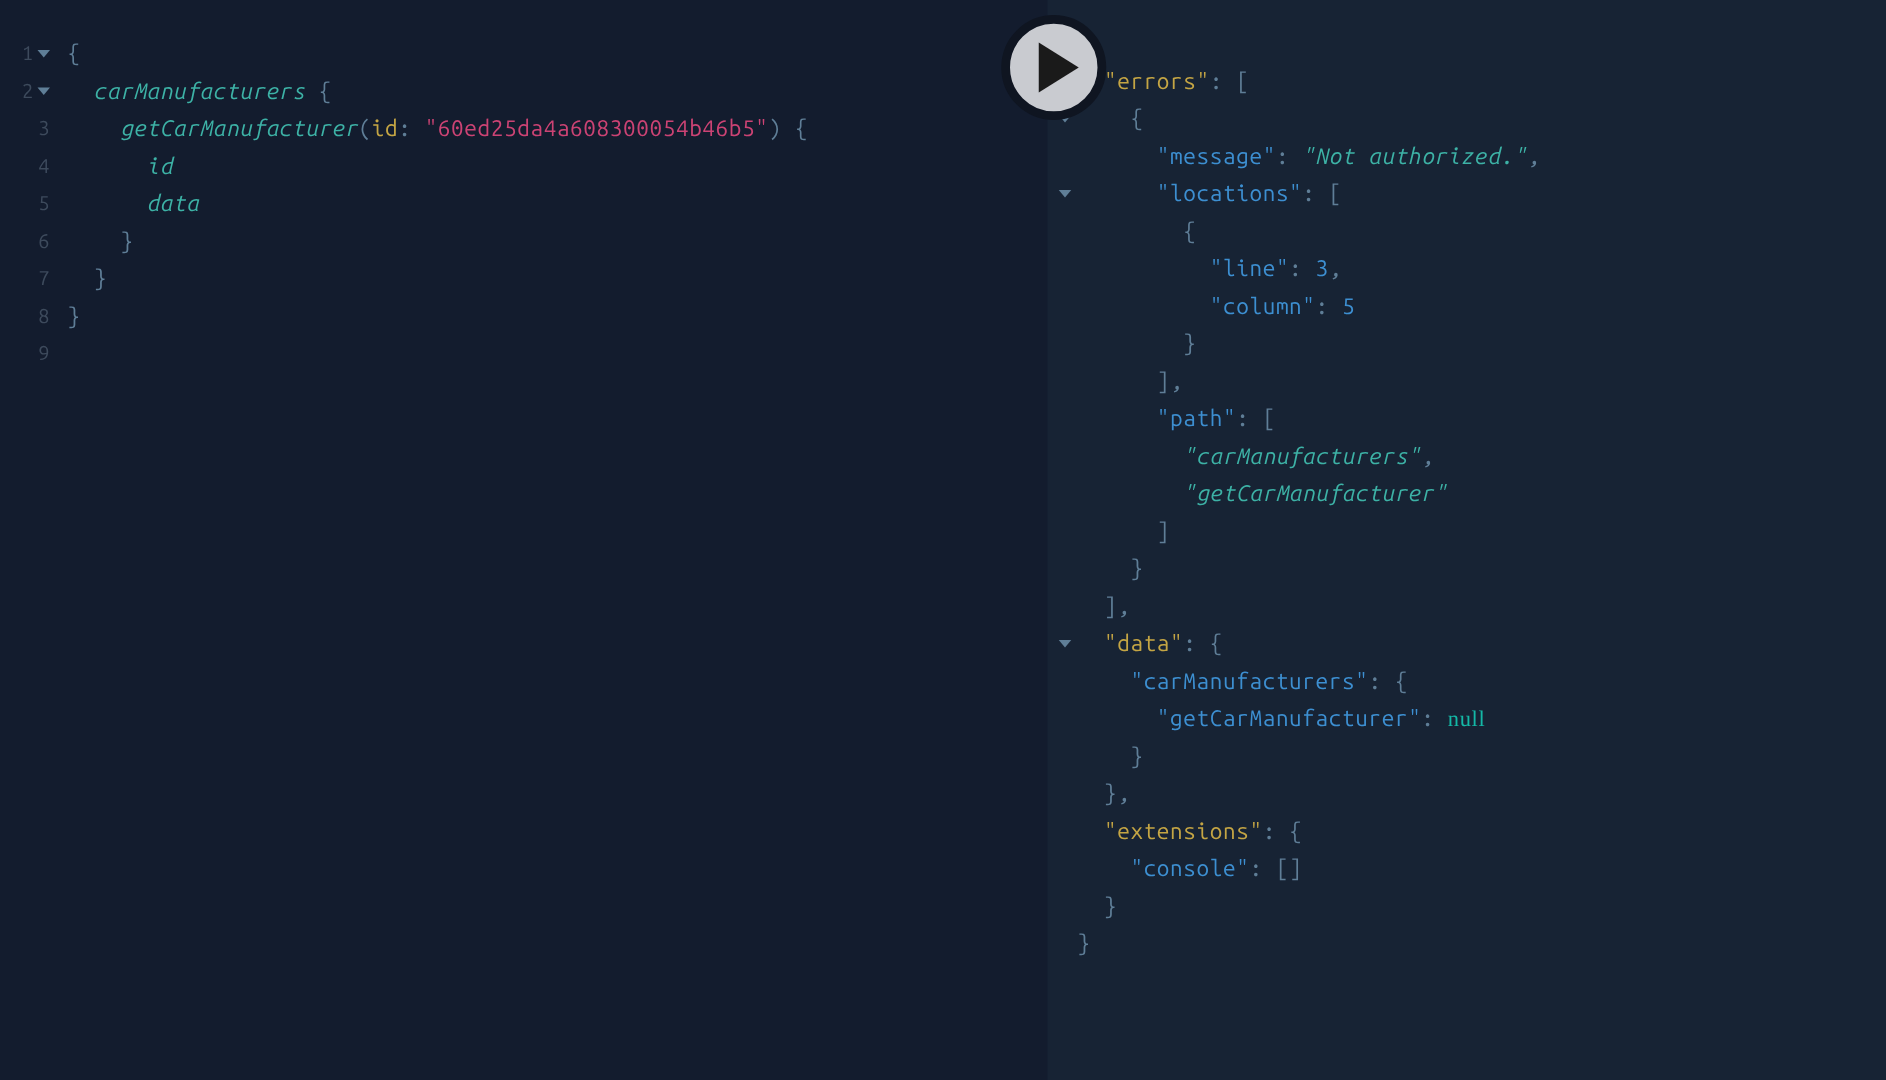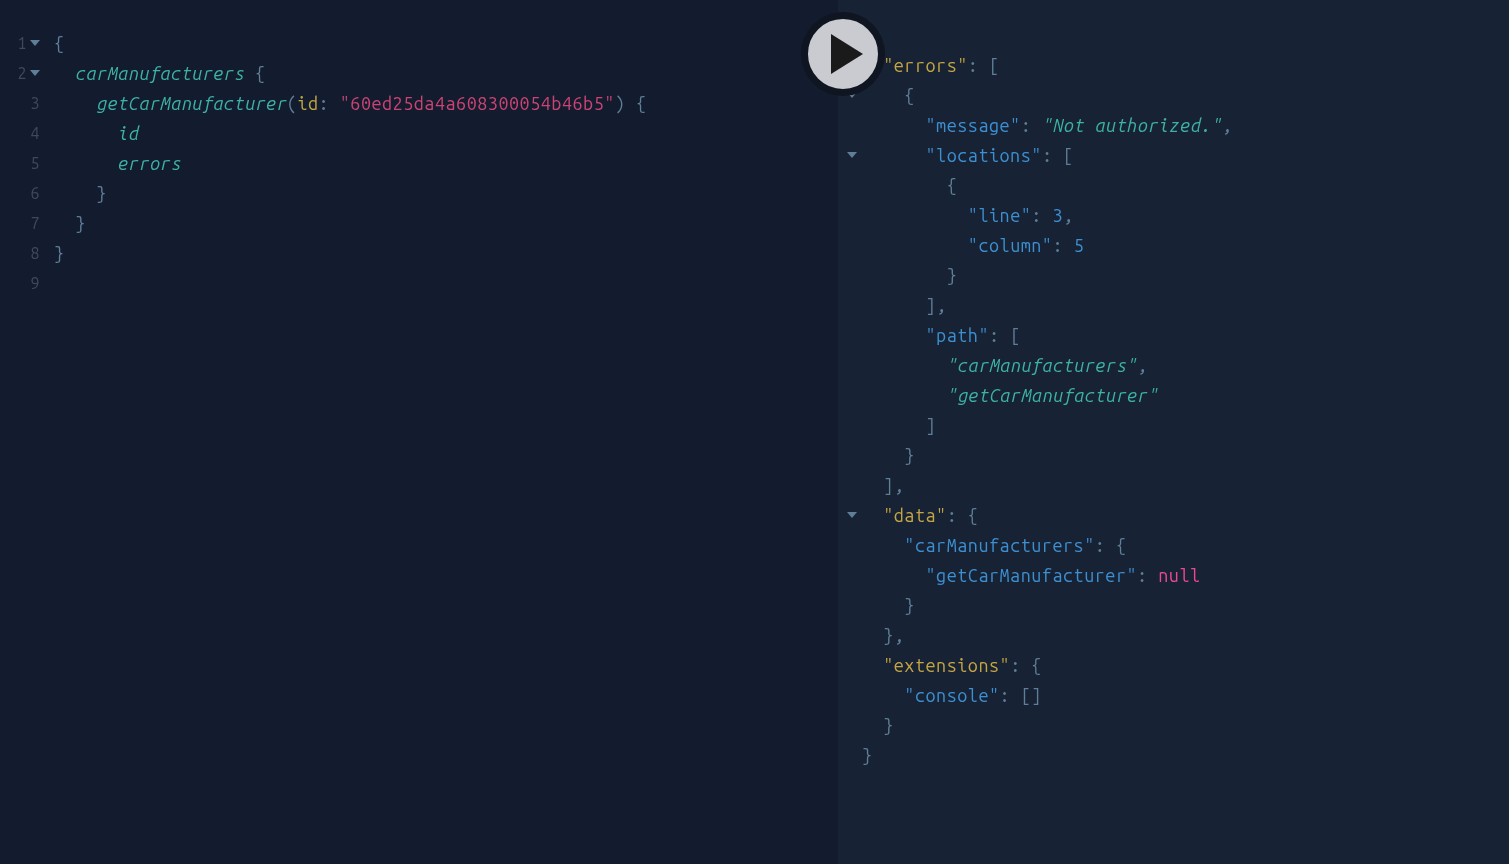--- a/index.html
+++ b/index.html
@@ -64,21 +64,21 @@
       height: 30px;
       line-height: 30px;
       white-space: pre;
     }
     .tok-field { color: #3db2a6; font-style: italic; }
     .tok-prop { color: #3d8fd1; }
     .tok-attr { color: #c4a544; }
     .tok-str  { color: #cc4374; }
     .tok-num  { color: #3d8fd1; }
     .tok-punc { color: #5f7e97; }
-    .tok-null { color: #ec4899; }
+    .tok-null { color: #14b8a6; font-family: Liberation Serif, serif; }
 
     .fold-gutter-right {
       width: 24px;
       padding-top: 20px;
       user-select: none;
     }
     .fold-slot {
       height: 30px;
       display: flex;
       align-items: center;
@@ -146,21 +146,21 @@
         </div>
       <div class="gutter-line">
           <span>9</span>
         </div>
     </div>
     <div class="code-left">
       <div class="code-line"><span class="tok-punc">{</span></div>
       <div class="code-line">  <span class="tok-field">carManufacturers</span><span class="tok-punc"> {</span></div>
       <div class="code-line">    <span class="tok-field">getCarManufacturer</span><span class="tok-punc">(</span><span class="tok-attr">id</span><span class="tok-punc">: </span><span class="tok-str">"60ed25da4a608300054b46b5"</span><span class="tok-punc">) {</span></div>
       <div class="code-line">      <span class="tok-field">id</span></div>
-      <div class="code-line">      <span class="tok-field">errors</span></div>
+      <div class="code-line">      <span class="tok-field">data</span></div>
       <div class="code-line">    <span class="tok-punc">}</span></div>
       <div class="code-line">  <span class="tok-punc">}</span></div>
       <div class="code-line"><span class="tok-punc">}</span></div>
     </div>
   </div>
 
   <div class="pane-right">
     <div class="fold-gutter-right">
       <div class="fold-slot">
           <span class="fold-arrow"></span>

